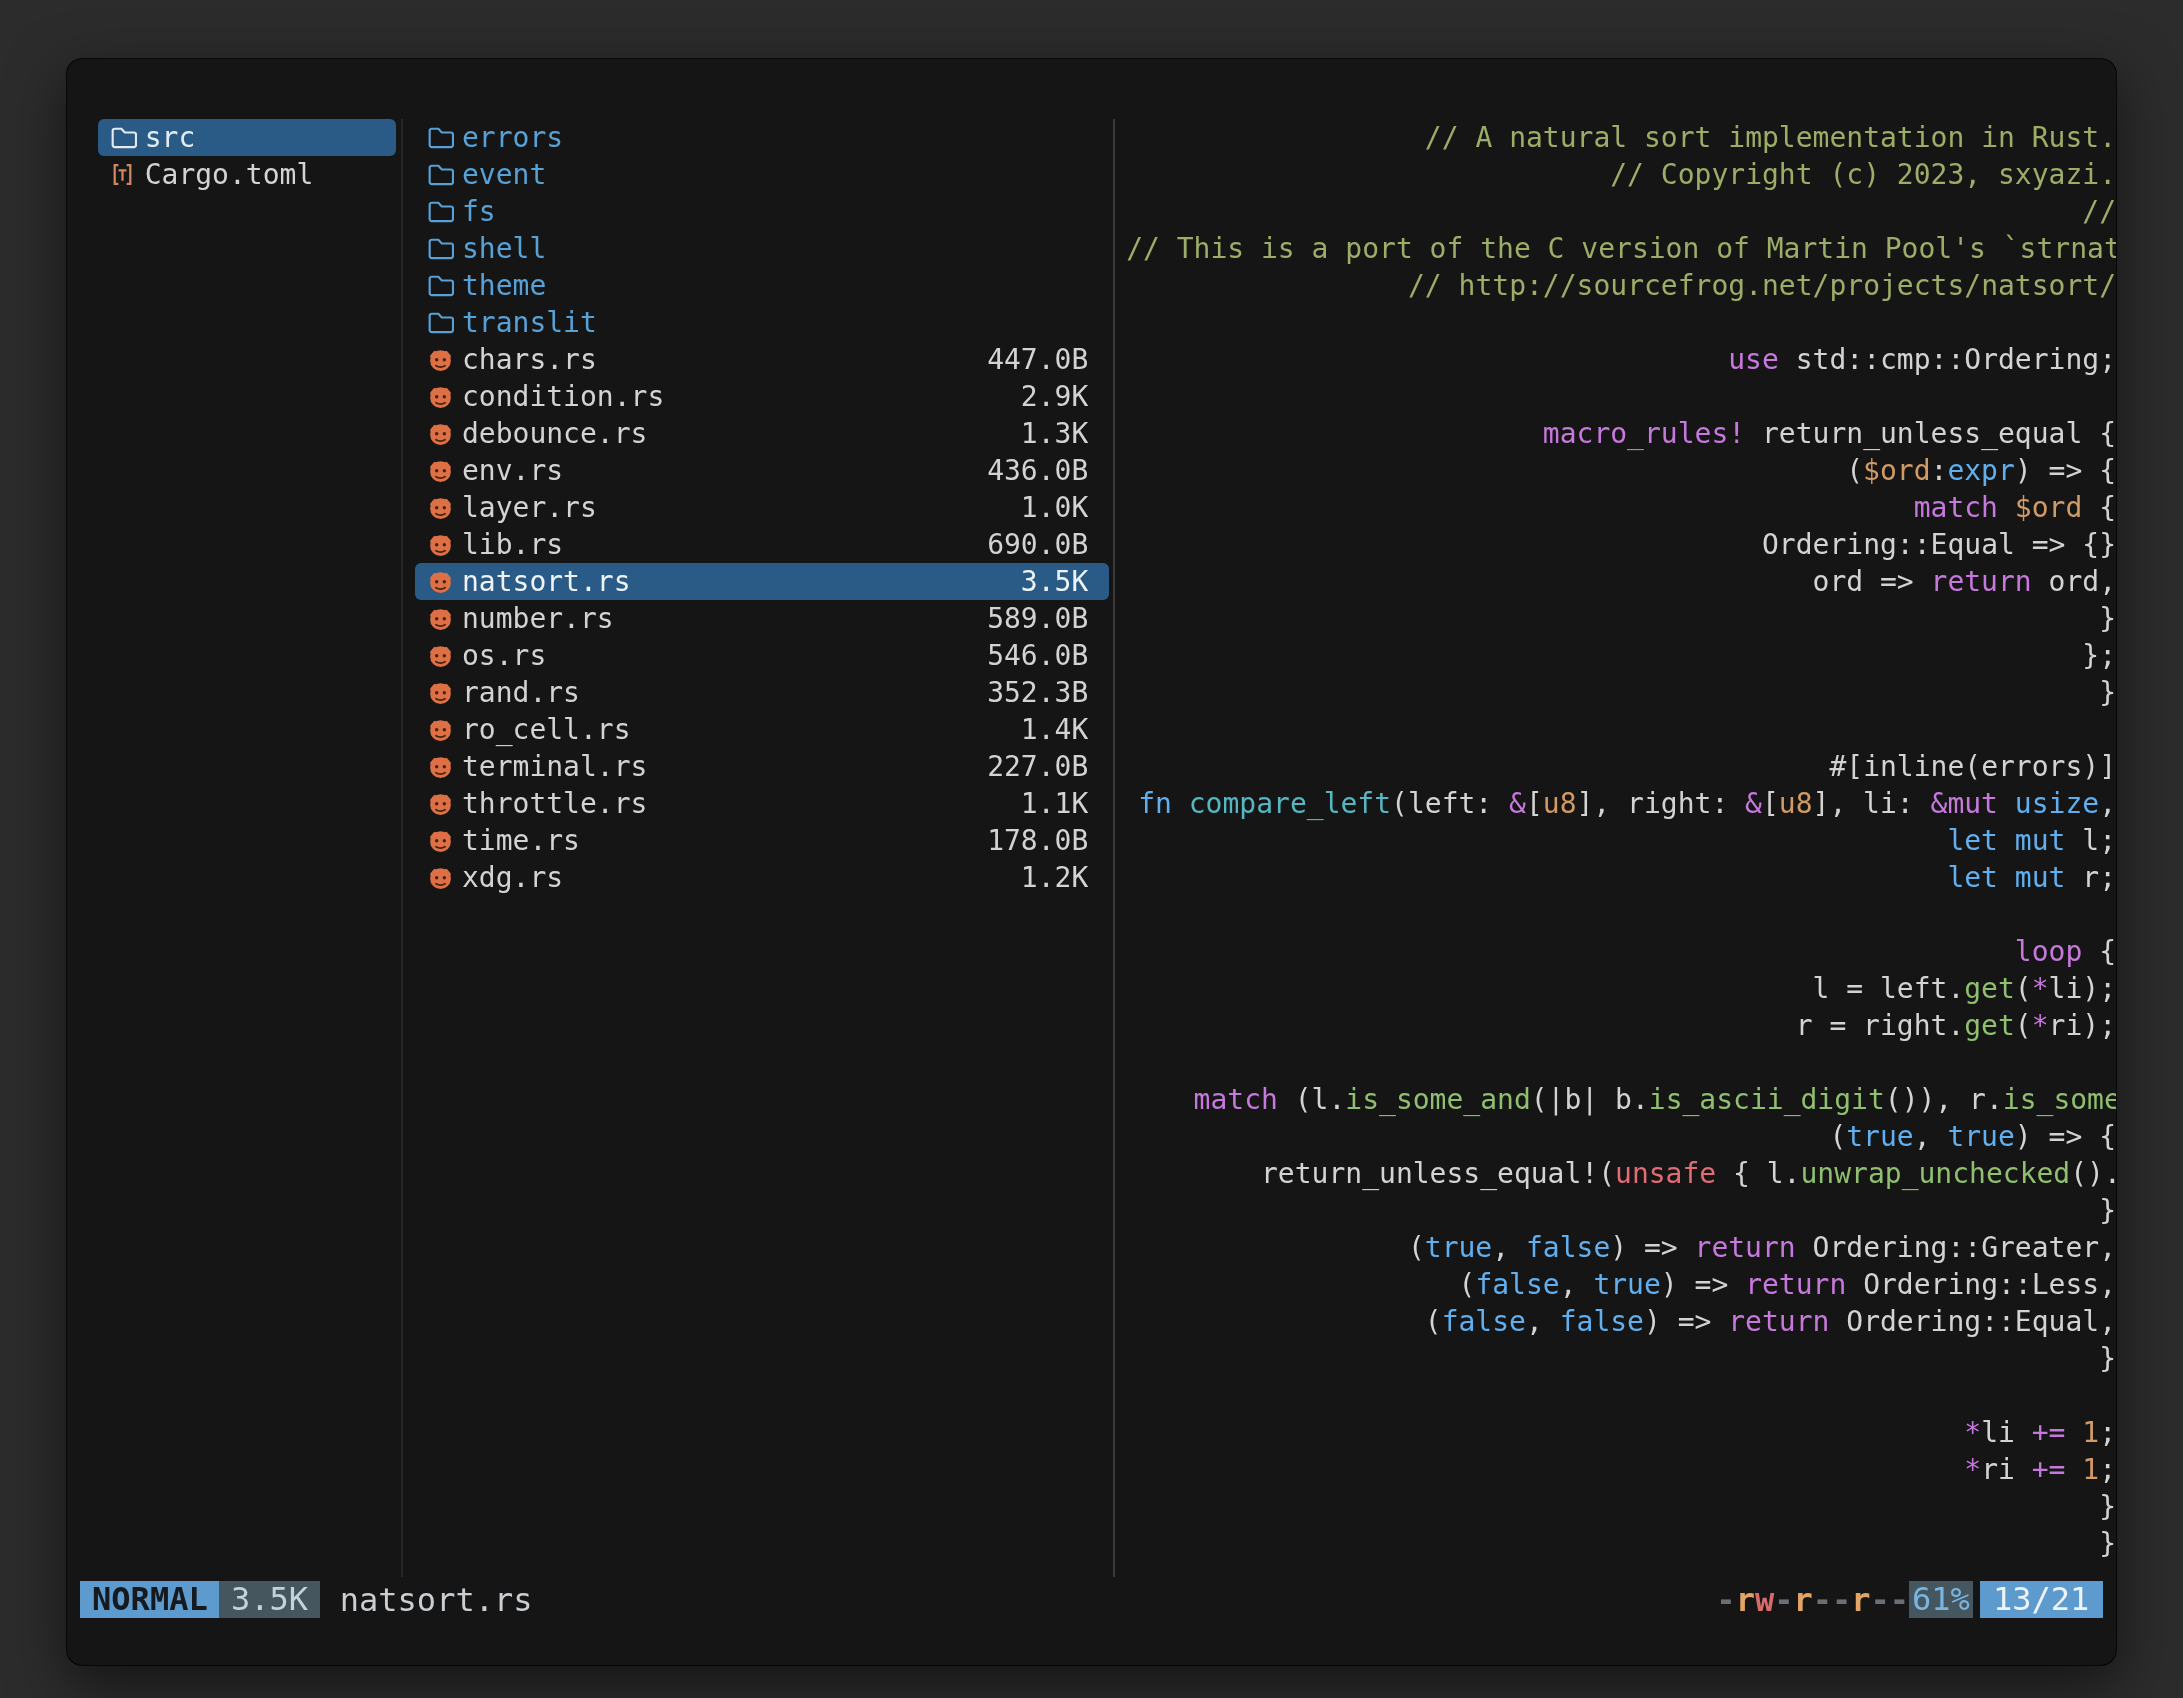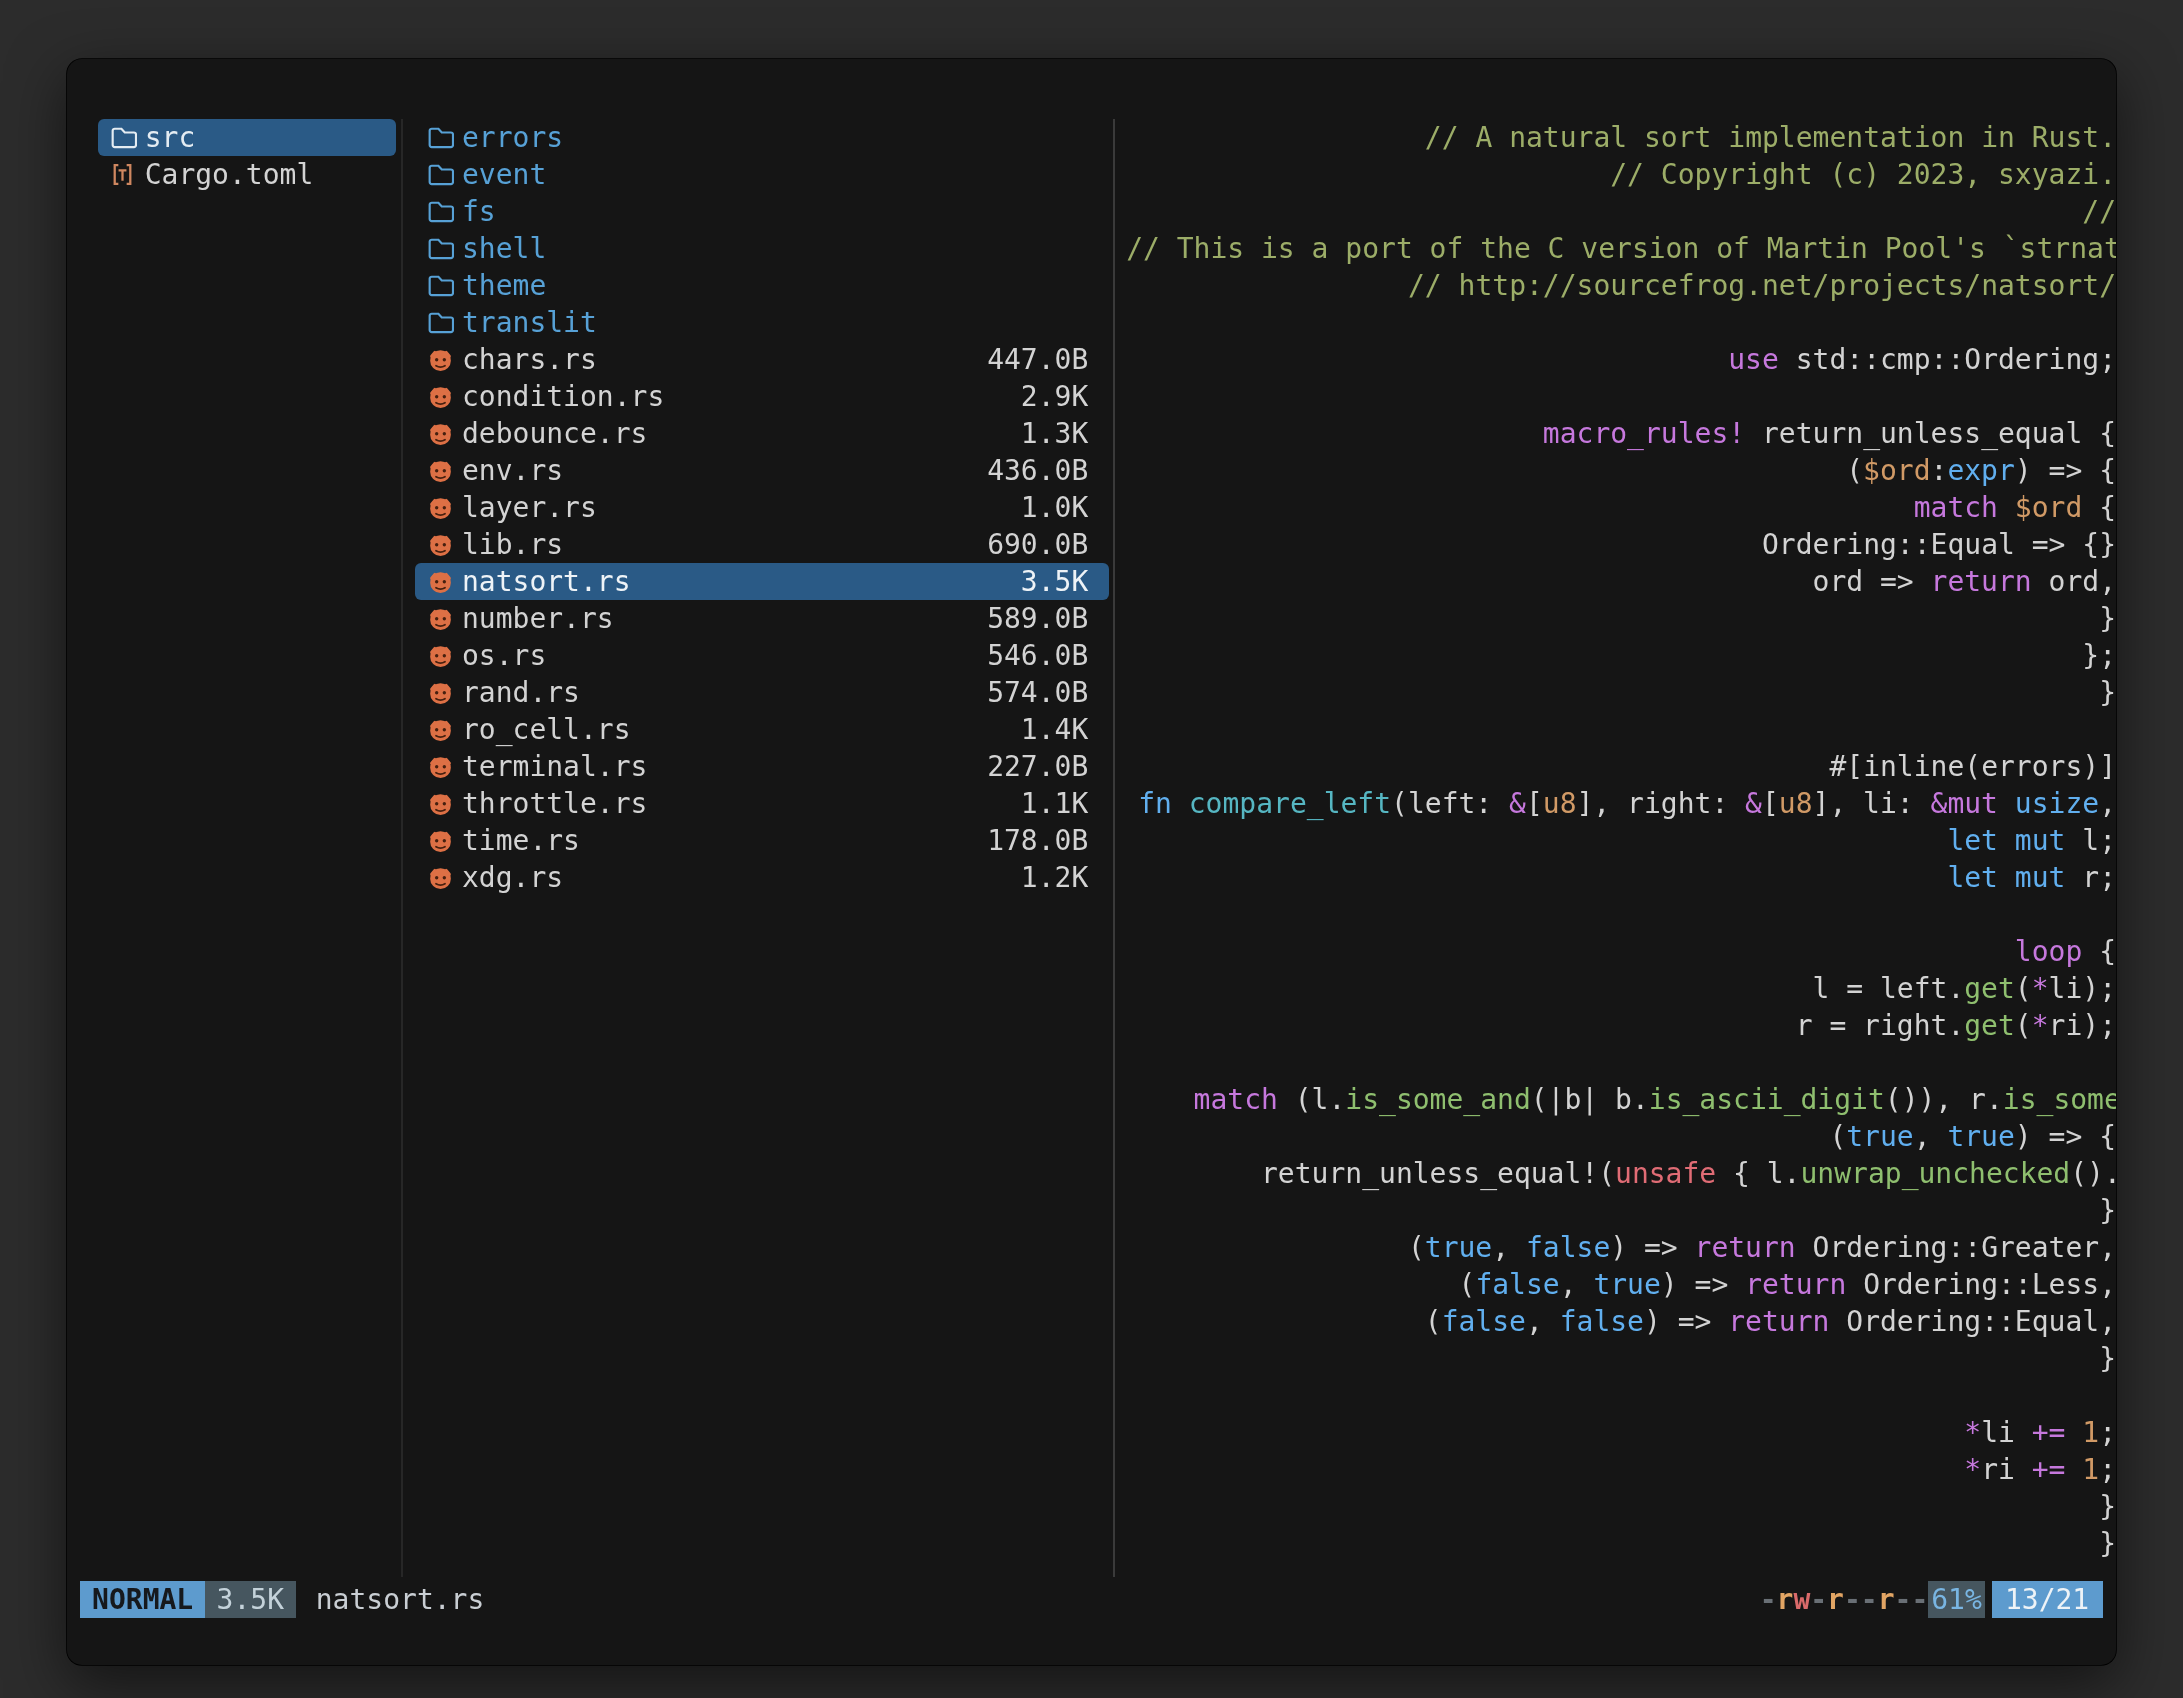--- a/index.html
+++ b/index.html
@@ -53,21 +53,21 @@
   .tok-km { color:var(--tok-magenta, #c678dd); }
   .tok-kb { color:var(--tok-blue, #61afef); }
   .tok-o  { color:var(--tok-orange, #d19a66); }
   .tok-cy { color:var(--tok-cyan, #56b6c2); }
   .tok-gr { color:var(--tok-green, #8fbf6f); }
   .tok-rd { color:var(--tok-red, #e06c75); }
 
   .status-bar {
     position:absolute; left:13.4px; right:13.4px; bottom:47px; height:37px;
     display:flex; align-items:center;
-    font-size:28px; color:var(--fg, #d3d3d3);
+    font-size:32px; color:var(--fg, #d3d3d3);
     white-space:pre;
   }
   .seg { display:inline-block; height:37px; line-height:37px; }
   .seg-mode {
     background:var(--accent, #5d9bce); color:var(--mode-fg, #16191d);
     font-weight:bold; padding:0 11.7px;
   }
   .seg-size {
     background:var(--seg-gray-bg, #46565f); color:var(--seg-gray-fg, #c4d2da);
     padding:0 11.7px;
@@ -183,21 +183,21 @@
               <circle cx="8.6" cy="12.2" r="1.5" fill="#46200f"></circle>
               <circle cx="15.4" cy="12.2" r="1.5" fill="#46200f"></circle>
               <path d="M8 17.5 q4 2.4 8 0" stroke="#46200f" stroke-width="1.6" fill="none" stroke-linecap="round"></path>
             </svg></span><span class="name">os.rs</span><span class="size">546.0B</span></div>
         <div class="row file"><span class="icon"><svg width="27" height="27" viewBox="0 0 24 24">
               <circle cx="12" cy="13" r="9.2" fill="currentColor"></circle>
               <path d="M4 9 L7 5.5 M20 9 L17 5.5" stroke="currentColor" stroke-width="2.4" stroke-linecap="round" fill="none"></path>
               <circle cx="8.6" cy="12.2" r="1.5" fill="#46200f"></circle>
               <circle cx="15.4" cy="12.2" r="1.5" fill="#46200f"></circle>
               <path d="M8 17.5 q4 2.4 8 0" stroke="#46200f" stroke-width="1.6" fill="none" stroke-linecap="round"></path>
-            </svg></span><span class="name">rand.rs</span><span class="size">574.0B</span></div>
+            </svg></span><span class="name">rand.rs</span><span class="size">352.3B</span></div>
         <div class="row file"><span class="icon"><svg width="27" height="27" viewBox="0 0 24 24">
               <circle cx="12" cy="13" r="9.2" fill="currentColor"></circle>
               <path d="M4 9 L7 5.5 M20 9 L17 5.5" stroke="currentColor" stroke-width="2.4" stroke-linecap="round" fill="none"></path>
               <circle cx="8.6" cy="12.2" r="1.5" fill="#46200f"></circle>
               <circle cx="15.4" cy="12.2" r="1.5" fill="#46200f"></circle>
               <path d="M8 17.5 q4 2.4 8 0" stroke="#46200f" stroke-width="1.6" fill="none" stroke-linecap="round"></path>
             </svg></span><span class="name">ro_cell.rs</span><span class="size">1.4K</span></div>
         <div class="row file"><span class="icon"><svg width="27" height="27" viewBox="0 0 24 24">
               <circle cx="12" cy="13" r="9.2" fill="currentColor"></circle>
               <path d="M4 9 L7 5.5 M20 9 L17 5.5" stroke="currentColor" stroke-width="2.4" stroke-linecap="round" fill="none"></path>

